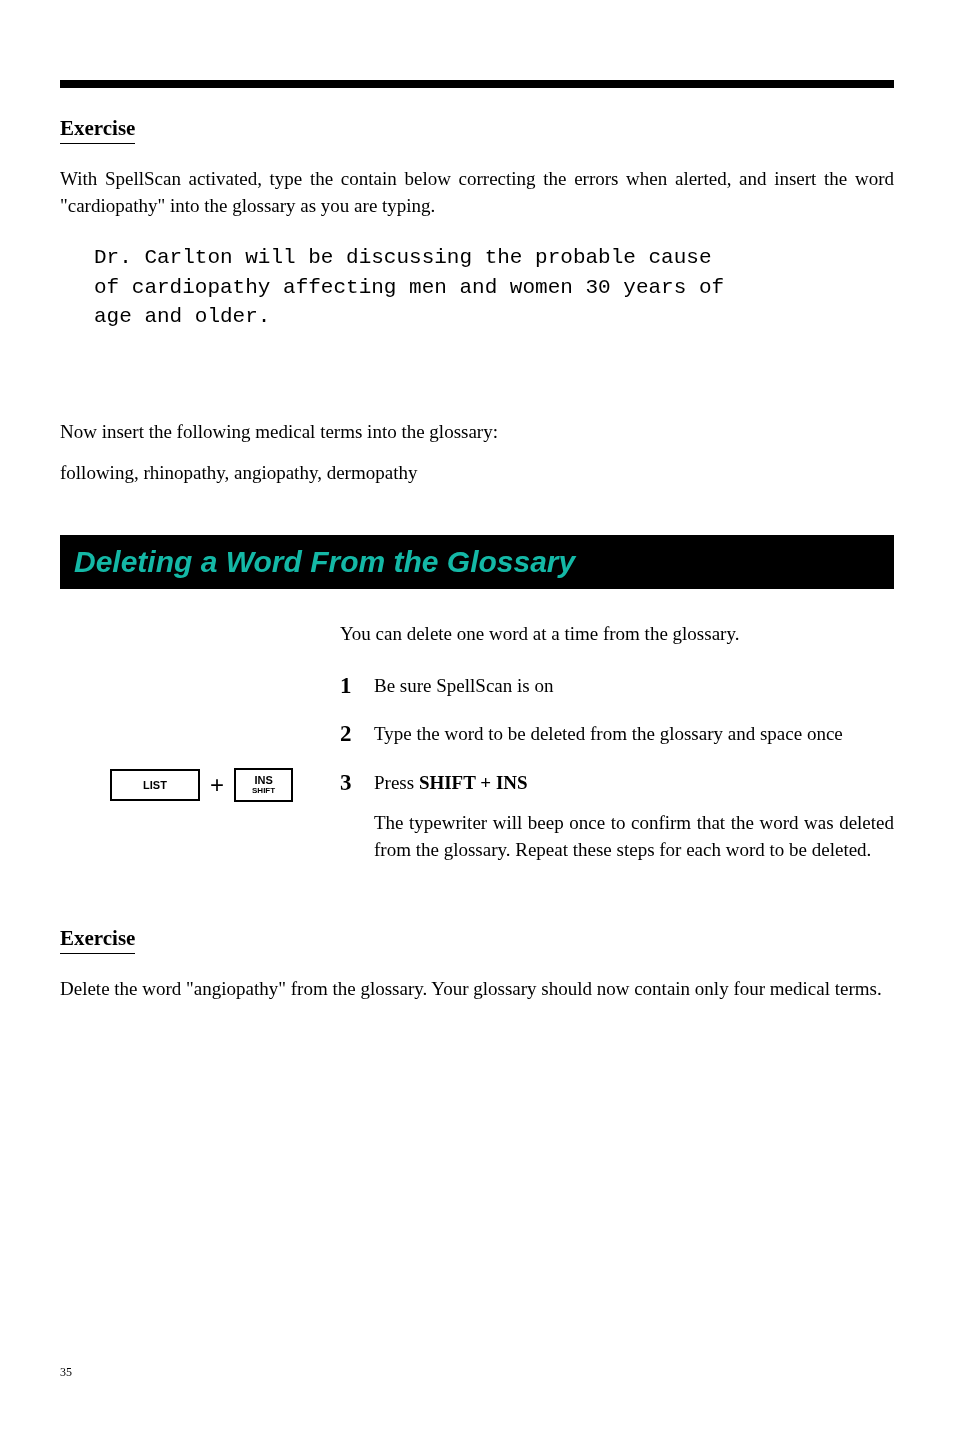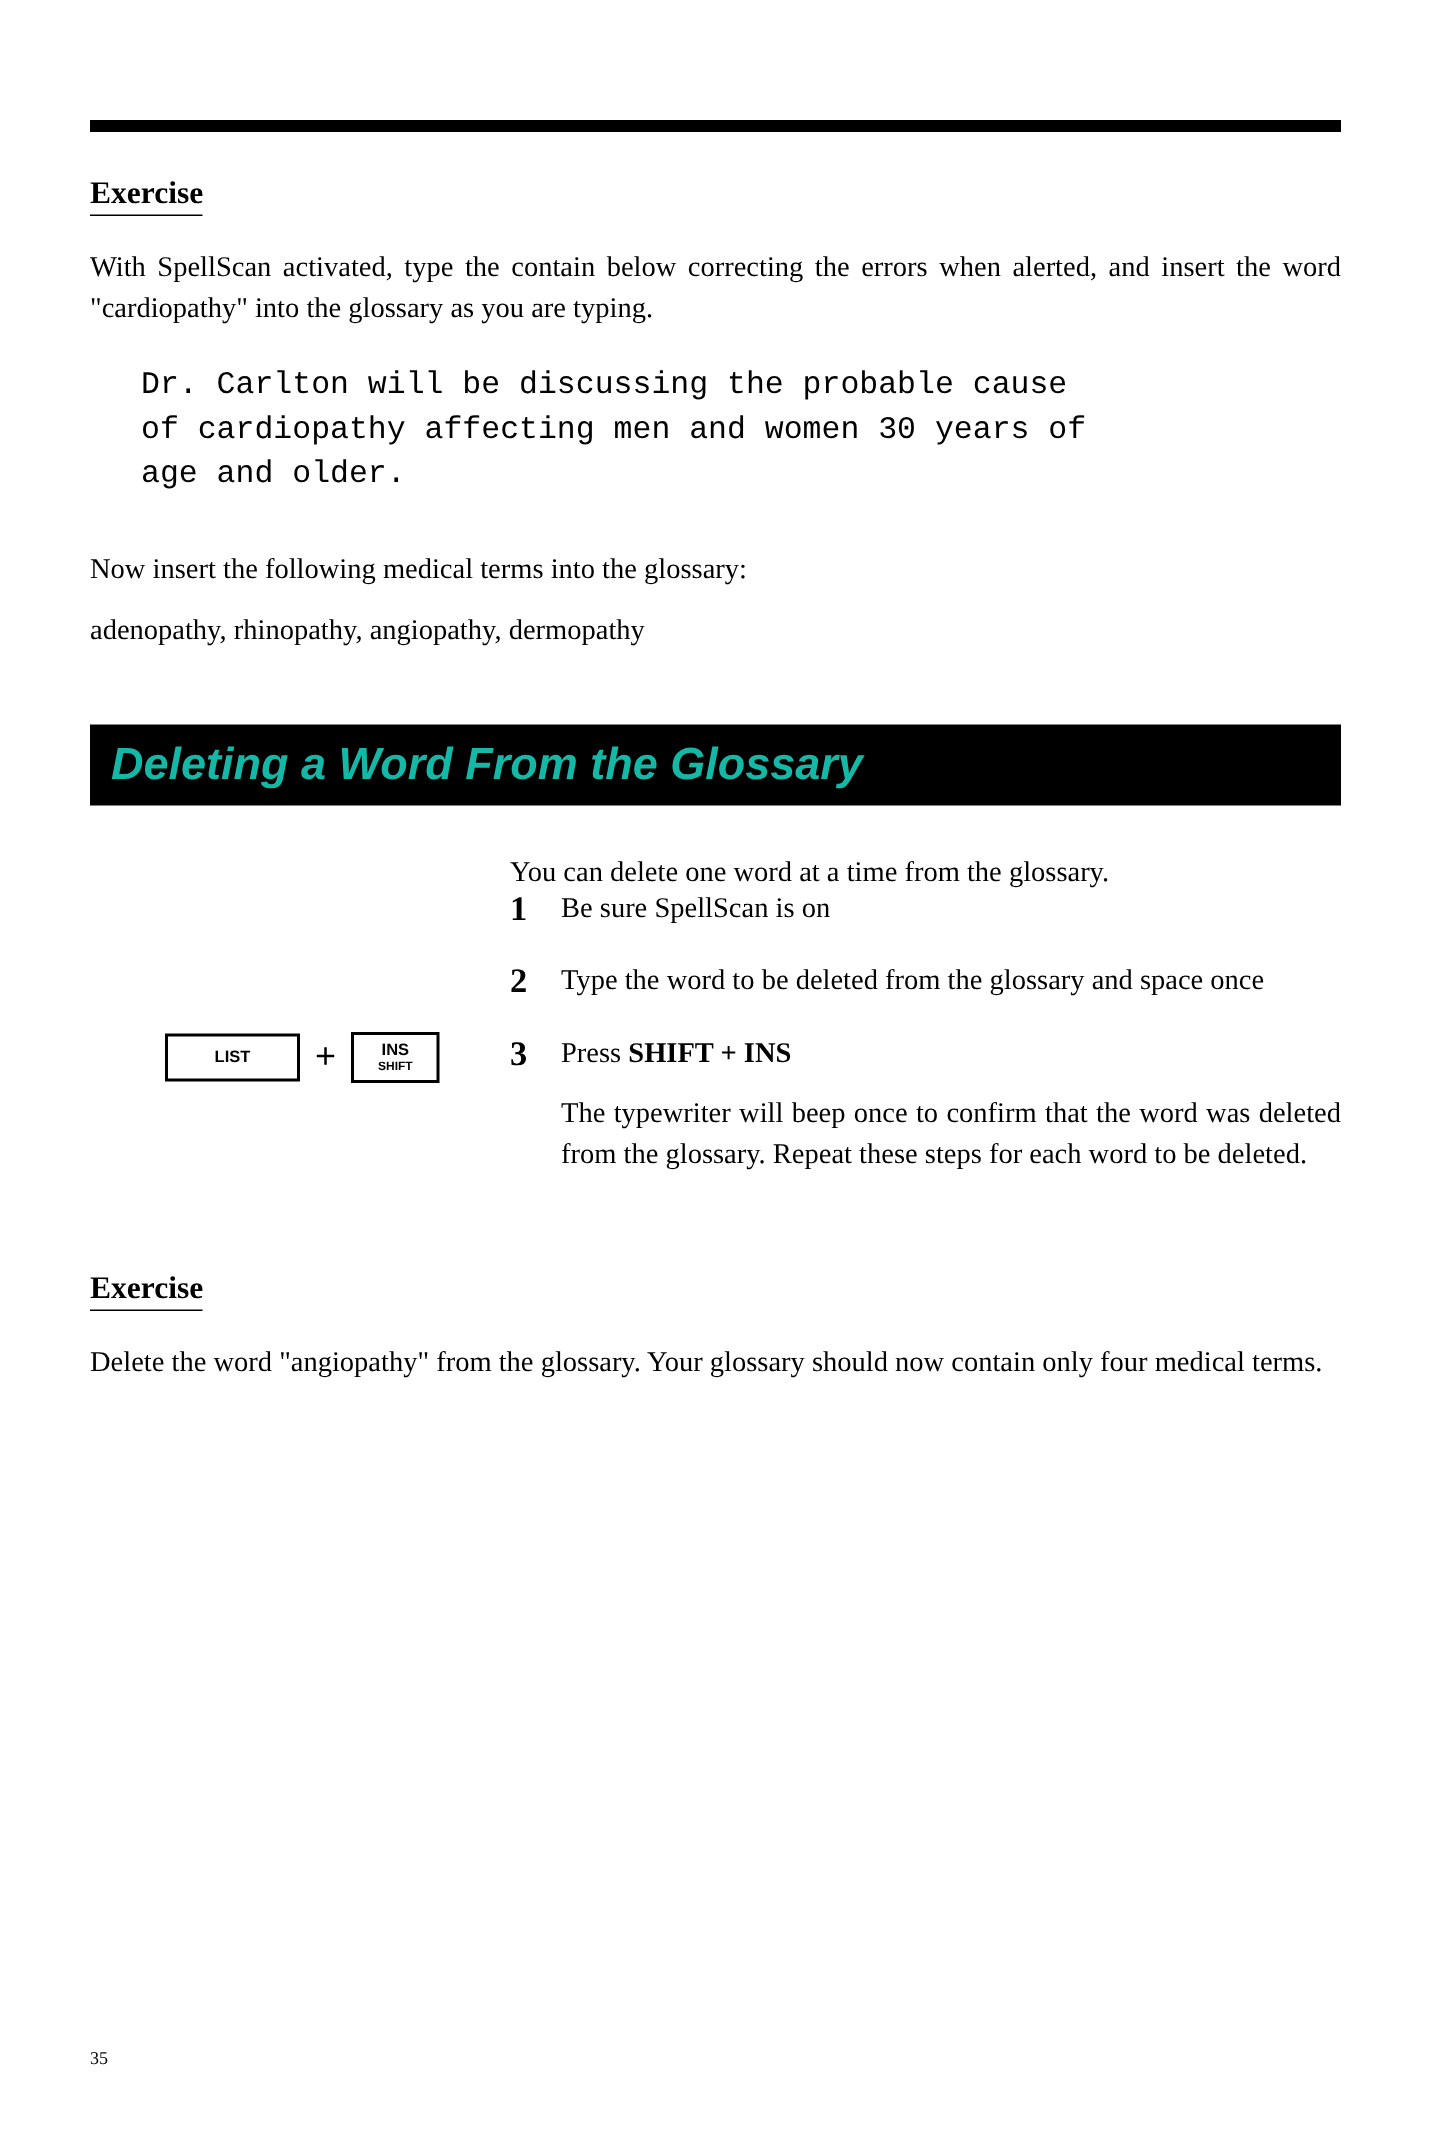--- a/index.html
+++ b/index.html
@@ -30,37 +30,38 @@
       line-height: 1.4;
       text-align: justify;
       margin-bottom: 24px;
     }
     .monospace-block {
       font-family: 'Courier New', Courier, monospace;
       font-size: 21px;
       white-space: pre-wrap;
       line-height: 1.4;
       padding-left: 34px;
-      margin-bottom: 36px;
+      margin-bottom: 88px;
     }
     .section-banner {
       background: #000;
       color: #14b8a6;
       font-family: Helvetica, Arial, sans-serif;
       font-weight: bold;
       font-size: 30px;
       padding: 10px 14px;
       margin: 48px 0 34px;
       font-style: italic;
     }
     .indented-block {
       margin-left: 280px;
     }
     .intro-line {
       font-size: 19px;
+      margin-bottom: 28px;
     }
     .steps {
       list-style: none;
     }
     .step {
       display: flex;
       align-items: flex-start;
       margin-bottom: 22px;
       position: relative;
     }
@@ -124,21 +125,21 @@
 <div class="exercise-heading">Exercise</div>
 
 <p class="body-text">With SpellScan activated, type the contain below correcting the errors when alerted, and insert the word "cardiopathy" into the glossary as you are typing.</p>
 
 <pre class="monospace-block">Dr. Carlton will be discussing the probable cause
 of cardiopathy affecting men and women 30 years of
 age and older.</pre>
 
 <p class="body-text" style="margin-bottom:14px;">Now insert the following medical terms into the glossary:</p>
 
-<p class="body-text">adenopathy, rhinopathy, angiopathy, dermopathy</p>
+<p class="body-text">following, rhinopathy, angiopathy, dermopathy</p>
 
 <div class="section-banner">Deleting a Word From the Glossary</div>
 
 <div class="indented-block">
   <p class="intro-line">You can delete one word at a time from the glossary.</p>
 
   <ol class="steps">
     <li class="step">
       <span class="step-num">1</span>
       <span class="step-text">Be sure SpellScan is on</span>

